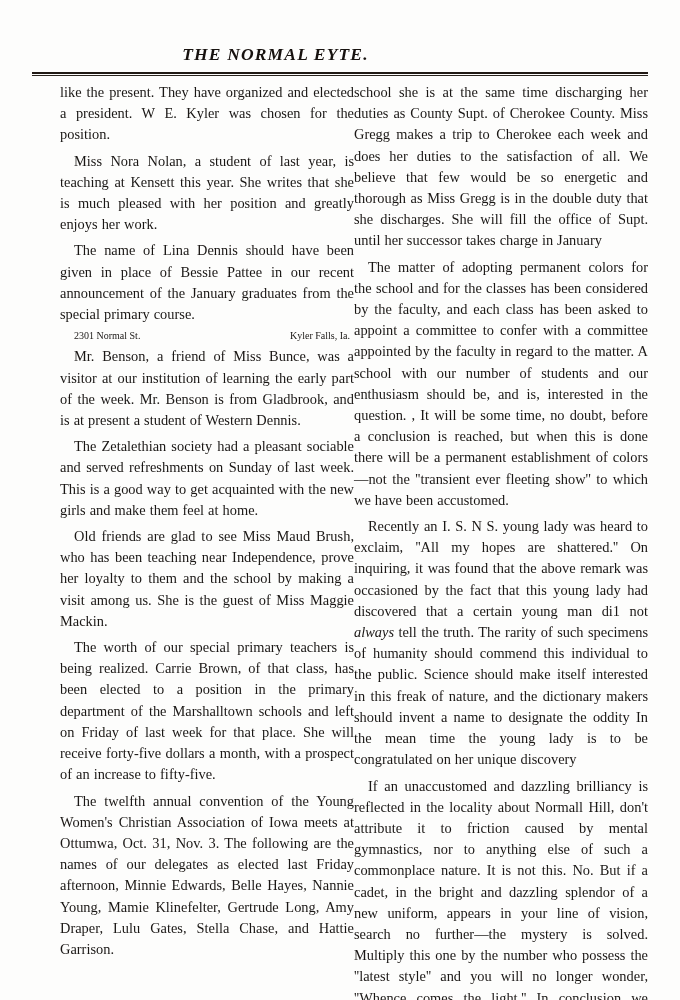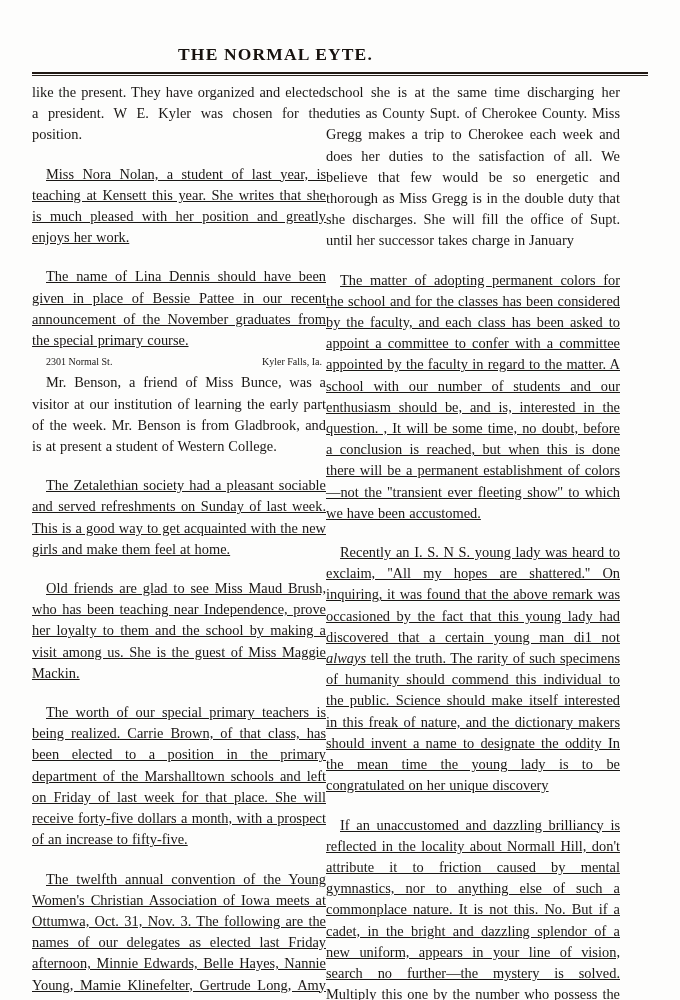--- a/index.html
+++ b/index.html
@@ -20,20 +20,21 @@
     height: 1000px;
     background: #fdfdfc;
     box-sizing: border-box;
   }
   .masthead {
     position: absolute;
     left: 0;
     top: 44px;
     width: 551px;
     text-align: center;
+    font-style: italic;
   }
   .masthead-title {
     font-family: "Liberation Serif", "DejaVu Serif", serif;
     font-weight: bold;
     font-size: 17.5px;
     letter-spacing: 1.15px;
     color: #17120f;
     display: inline-block;
     text-rendering: optimizeLegibility;
   }
@@ -47,21 +48,21 @@
     border-bottom: 1px solid #2b241e;
     padding-top: 1.4px;
   }
   .columns {
     position: absolute;
     left: 32px;
     top: 82px;
     width: 616px;
     height: 900px;
     display: flex;
-    justify-content: flex-start;
+    justify-content: flex-end;
   }
   .col {
     width: 294px;
     box-sizing: border-box;
   }
   p.para {
     margin: 0;
     text-align: justify;
     text-align-last: left;
     font-size: 14.4px;
@@ -69,22 +70,21 @@
     text-indent: 14px;
     letter-spacing: 0.01px;
     word-spacing: 0.4px;
     -webkit-hyphens: none;
     hyphens: none;
   }
   p.para.cont {
     text-indent: 0;
   }
   p.para + p.para {
-    margin-top: 18px;
-    text-decoration: underline;
+    margin-top: 5px;
   }
   .addr-line {
     margin: 0;
     font-size: 10px;
     line-height: 21.2px;
     display: flex;
     justify-content: space-between;
     padding-left: 14px;
     padding-right: 4px;
   }
@@ -108,26 +108,26 @@
     <span class="masthead-title">THE NORMAL EYTE.</span>
   </div>
 
   <div class="rule"></div>
 
   <div class="columns">
 
     <div class="col">
       <p class="para cont">like the present. They have organized and elected a president. W E. Kyler was chosen for the position.</p>
       <p class="para">Miss Nora Nolan, a student of last year, is teaching at Kensett this year. She writes that she is much pleased with her position and greatly enjoys her work.</p>
-      <p class="para">The name of Lina Dennis should have been given in place of Bessie Pattee in our recent announcement of the November graduates from the special primary course.</p>
+      <p class="para">The name of Lina Dennis should have been given in place of Bessie Pattee in our recent announcement of the January graduates from the special primary course.</p>
       <div class="addr-line">
         <span>2301 Normal St.</span>
         <span>Kyler Falls, Ia.</span>
       </div>
-      <p class="para">Mr. Benson, a friend of Miss Bunce, was a visitor at our institution of learning the early part of the week. Mr. Benson is from Gladbrook, and is at present a student of Western College.</p>
+      <p class="para">Mr. Benson, a friend of Miss Bunce, was a visitor at our institution of learning the early part of the week. Mr. Benson is from Gladbrook, and is at present a student of Western Dennis.</p>
       <p class="para">The Zetalethian society had a pleasant sociable and served refreshments on Sunday of last week. This is a good way to get acquainted with the new girls and make them feel at home.</p>
       <p class="para">Old friends are glad to see Miss Maud Brush, who has been teaching near Independence, prove her loyalty to them and the school by making a visit among us. She is the guest of Miss Maggie Mackin.</p>
       <p class="para">The worth of our special primary teachers is being realized. Carrie Brown, of that class, has been elected to a position in the primary department of the Marshalltown schools and left on Friday of last week for that place. She will receive forty-five dollars a month, with a prospect of an increase to fifty-five.</p>
       <p class="para">The twelfth annual convention of the Young Women's Christian Association of Iowa meets at Ottumwa, Oct. 31, Nov. 3. The following are the names of our delegates as elected last Friday afternoon, Minnie Edwards, Belle Hayes, Nannie Young, Mamie Klinefelter, Gertrude Long, Amy Draper, Lulu Gates, Stella Chase, and Hattie Garrison.</p>
 
     </div>
 
     <div class="col">
       <p class="para cont">school she is at the same time discharging her duties as County Supt. of Cherokee County. Miss Gregg makes a trip to Cherokee each week and does her duties to the satisfaction of all. We believe that few would be so energetic and thorough as Miss Gregg is in the double duty that she discharges. She will fill the office of Supt. until her successor takes charge in January</p>
       <p class="para">The matter of adopting permanent colors for the school and for the classes has been considered by the faculty, and each class has been asked to appoint a committee to confer with a committee appointed by the faculty in regard to the matter. A school with our number of students and our enthusiasm should be, and is, interested in the question. , It will be some time, no doubt, before a conclusion is reached, but when this is done there will be a permanent establishment of colors—not the ''transient ever fleeting show'' to which we have been accustomed.</p>

